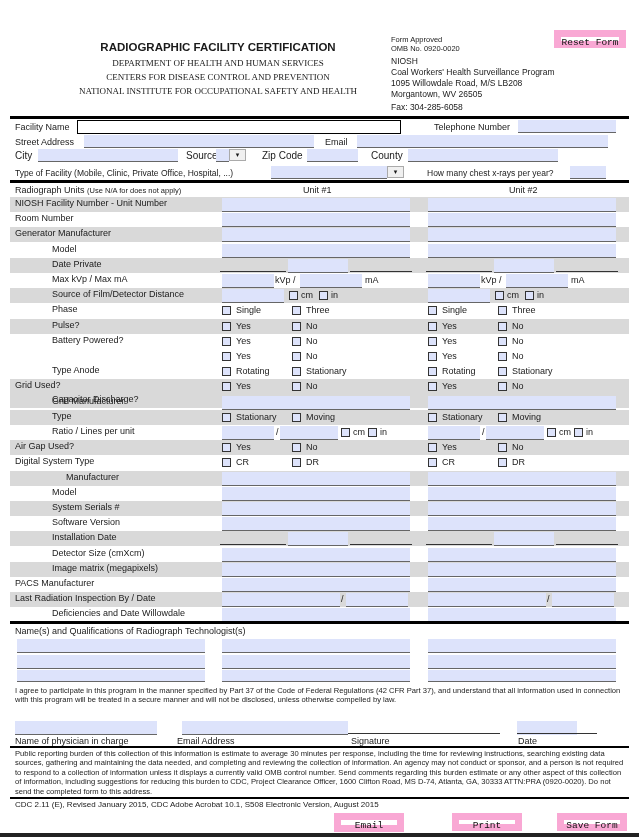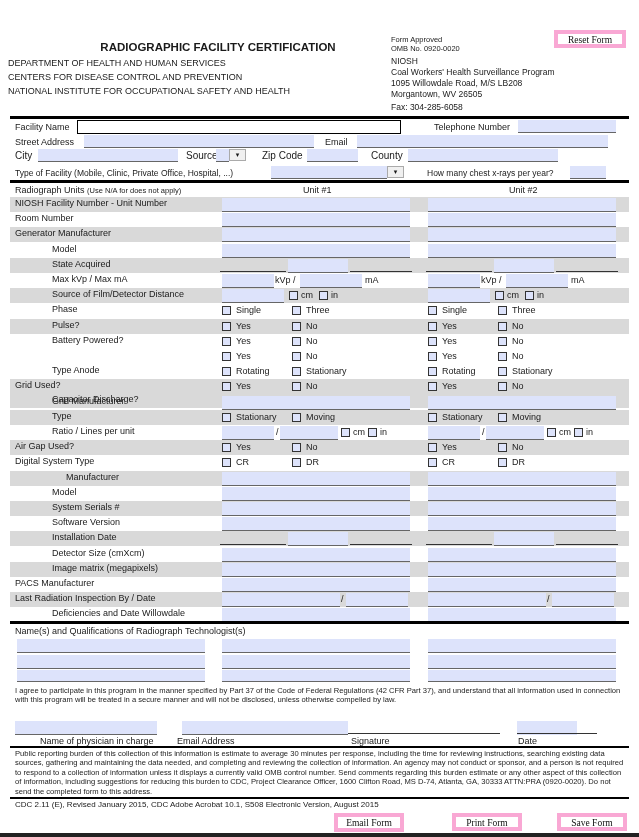--- a/index.html
+++ b/index.html
@@ -1,23 +1,23 @@
 <!DOCTYPE html>
 <html><head>
 <meta charset="utf-8">
 <style>
   * { box-sizing: border-box; margin: 0; padding: 0; }
   html, body { width: 639px; height: 837px; background: #ffffff; overflow: hidden; }
   body { position: relative; font-family: "Liberation Sans", sans-serif; color: #1a1a1a; font-size: 9.5px; }
   .abs { position: absolute; }
   .hdr-title { font-weight: bold; font-size: 11.5px; width: 420px; text-align: center; }
-  .hdr-line { font-size: 9px; width: 420px; text-align: left; }
+  .hdr-line { font-size: 9px; width: 420px; text-align: center; font-family: Liberation Serif, serif; }
   .right-block { font-size: 8.5px; line-height: 11px; }
   .right-block .small { font-size: 7.5px; line-height: 8.5px; }
-  .btn { position: absolute; background: #ffffff; border: 4px solid #f9a8d4; font-size: 9.5px; text-align: center; line-height: 12px; cursor: pointer; font-family: Liberation Serif, serif; color: #111; }
+  .btn { position: absolute; background: #ffffff; border: 7px solid #f9a8d4; font-size: 9.5px; text-align: center; line-height: 12px; cursor: pointer; font-family: Liberation Mono, monospace; color: #111; }
   .rule { position: absolute; left: 10px; width: 619px; background: #000; }
   .fill { position: absolute; background: #dde3fb; border-bottom: 1px solid #666; }
   .uline { position: absolute; border-bottom: 1px solid #333; height: 1px; }
   .lbl { position: absolute; white-space: nowrap; font-size: 9.5px; }
   .row { position: absolute; left: 10px; width: 619px; height: 15px; }
   .row.gray { background: #d9d9d9; }
   .row .rl { position: absolute; top: 1px; white-space: nowrap; font-size: 9px; }
   .cb { position: absolute; width: 9px; height: 9px; background: #dde3fb; border: 1px solid #333; }
   .cbt { position: absolute; font-size: 9px; white-space: nowrap; }
   .whitebox { position: absolute; background: #ffffff; border: 1px solid #000; }
@@ -94,21 +94,21 @@
       <div class="rl" style="left:5px;">Generator Manufacturer</div>
     </div>
     <div class="fill" style="left:222px;top:228px;width:188px;height:14px;"></div>
     <div class="fill" style="left:428px;top:228px;width:188px;height:14px;"></div>
     <div class="row" style="top:243px;">
       <div class="rl" style="left:42px;">Model</div>
     </div>
     <div class="fill" style="left:222px;top:244px;width:188px;height:14px;"></div>
     <div class="fill" style="left:428px;top:244px;width:188px;height:14px;"></div>
     <div class="row gray" style="top:258px;">
-      <div class="rl" style="left:42px;">State Acquired</div>
+      <div class="rl" style="left:42px;">Date Private</div>
     </div>
     <div class="uline" style="left:220px;top:271px;width:66px;"></div>
     <div class="fill" style="left:288px;top:259px;width:60px;height:14px;"></div>
     <div class="uline" style="left:350px;top:271px;width:62px;"></div>
     <div class="uline" style="left:426px;top:271px;width:66px;"></div>
     <div class="fill" style="left:494px;top:259px;width:60px;height:14px;"></div>
     <div class="uline" style="left:556px;top:271px;width:62px;"></div>
     <div class="row" style="top:273px;">
       <div class="rl" style="left:42px;">Max kVp / Max mA</div>
     </div>
@@ -344,21 +344,21 @@
 <div class="fill" style="left:146px;top:721px;width:0;height:0;border:none;"></div>
 <div class="fill" style="left:146px;top:721px;width:0;height:0;border:none;"></div>
 <div class="fill" style="left:146px;top:721px;width:0;height:0;border:none;"></div>
 <div class="fill" style="left:146px;top:721px;width:0;height:0;border:none;"></div>
 <div class="fill" style="left:146px;top:721px;width:0;height:0;border:none;"></div>
 <div class="fill" style="left:146px;top:721px;width:0;height:0;border:none;"></div>
 <div class="fill" style="left:182px;top:721px;width:166px;height:14px;"></div>
 <div class="uline" style="left:348px;top:733px;width:152px;"></div>
 <div class="fill" style="left:517px;top:721px;width:60px;height:14px;border-bottom:none;"></div>
 <div class="uline" style="left:517px;top:733px;width:80px;"></div>
-<div class="lbl" style="left:15px;top:736px;font-size:9px;margin-left:25px;">Name of physician in charge</div>
+<div class="lbl" style="left:15px;top:736px;font-size:9px;">Name of physician in charge</div>
 <div class="lbl" style="left:177px;top:736px;font-size:9px;">Email Address</div>
 <div class="lbl" style="left:351px;top:736px;font-size:9px;">Signature</div>
 <div class="lbl" style="left:518px;top:736px;font-size:9px;">Date</div>
 
 <div class="rule" style="top:746px;height:1.5px;"></div>
 <div class="para" style="left:15px;top:749px;width:612px;">Public reporting burden of this collection of this information is estimate to average 30 minutes per response, including the time for reviewing instructions, searching existing data sources, gathering and maintaining the data needed, and completing and reviewing the collection of information. An agency may not conduct or sponsor, and a person is not required to respond to a collection of information unless it displays a currently valid OMB control number. Send comments regarding this burden estimate or any other aspect of this collection of information, including suggestions for reducing this burden to CDC, Project Clearance Officer, 1600 Clifton Road, MS D-74, Atlanta, GA, 30333 ATTN:PRA (0920-0020). Do not send the completed form to this address.</div>
 <div class="rule" style="top:797px;height:1.5px;"></div>
 <div class="lbl" style="left:15px;top:800px;font-size:8px;">CDC 2.11 (E), Revised January 2015, CDC Adobe Acrobat 10.1, S508 Electronic Version, August 2015</div>
 
 <button class="btn" style="left:334px;top:813px;width:70px;height:19px;">Email Form</button>

